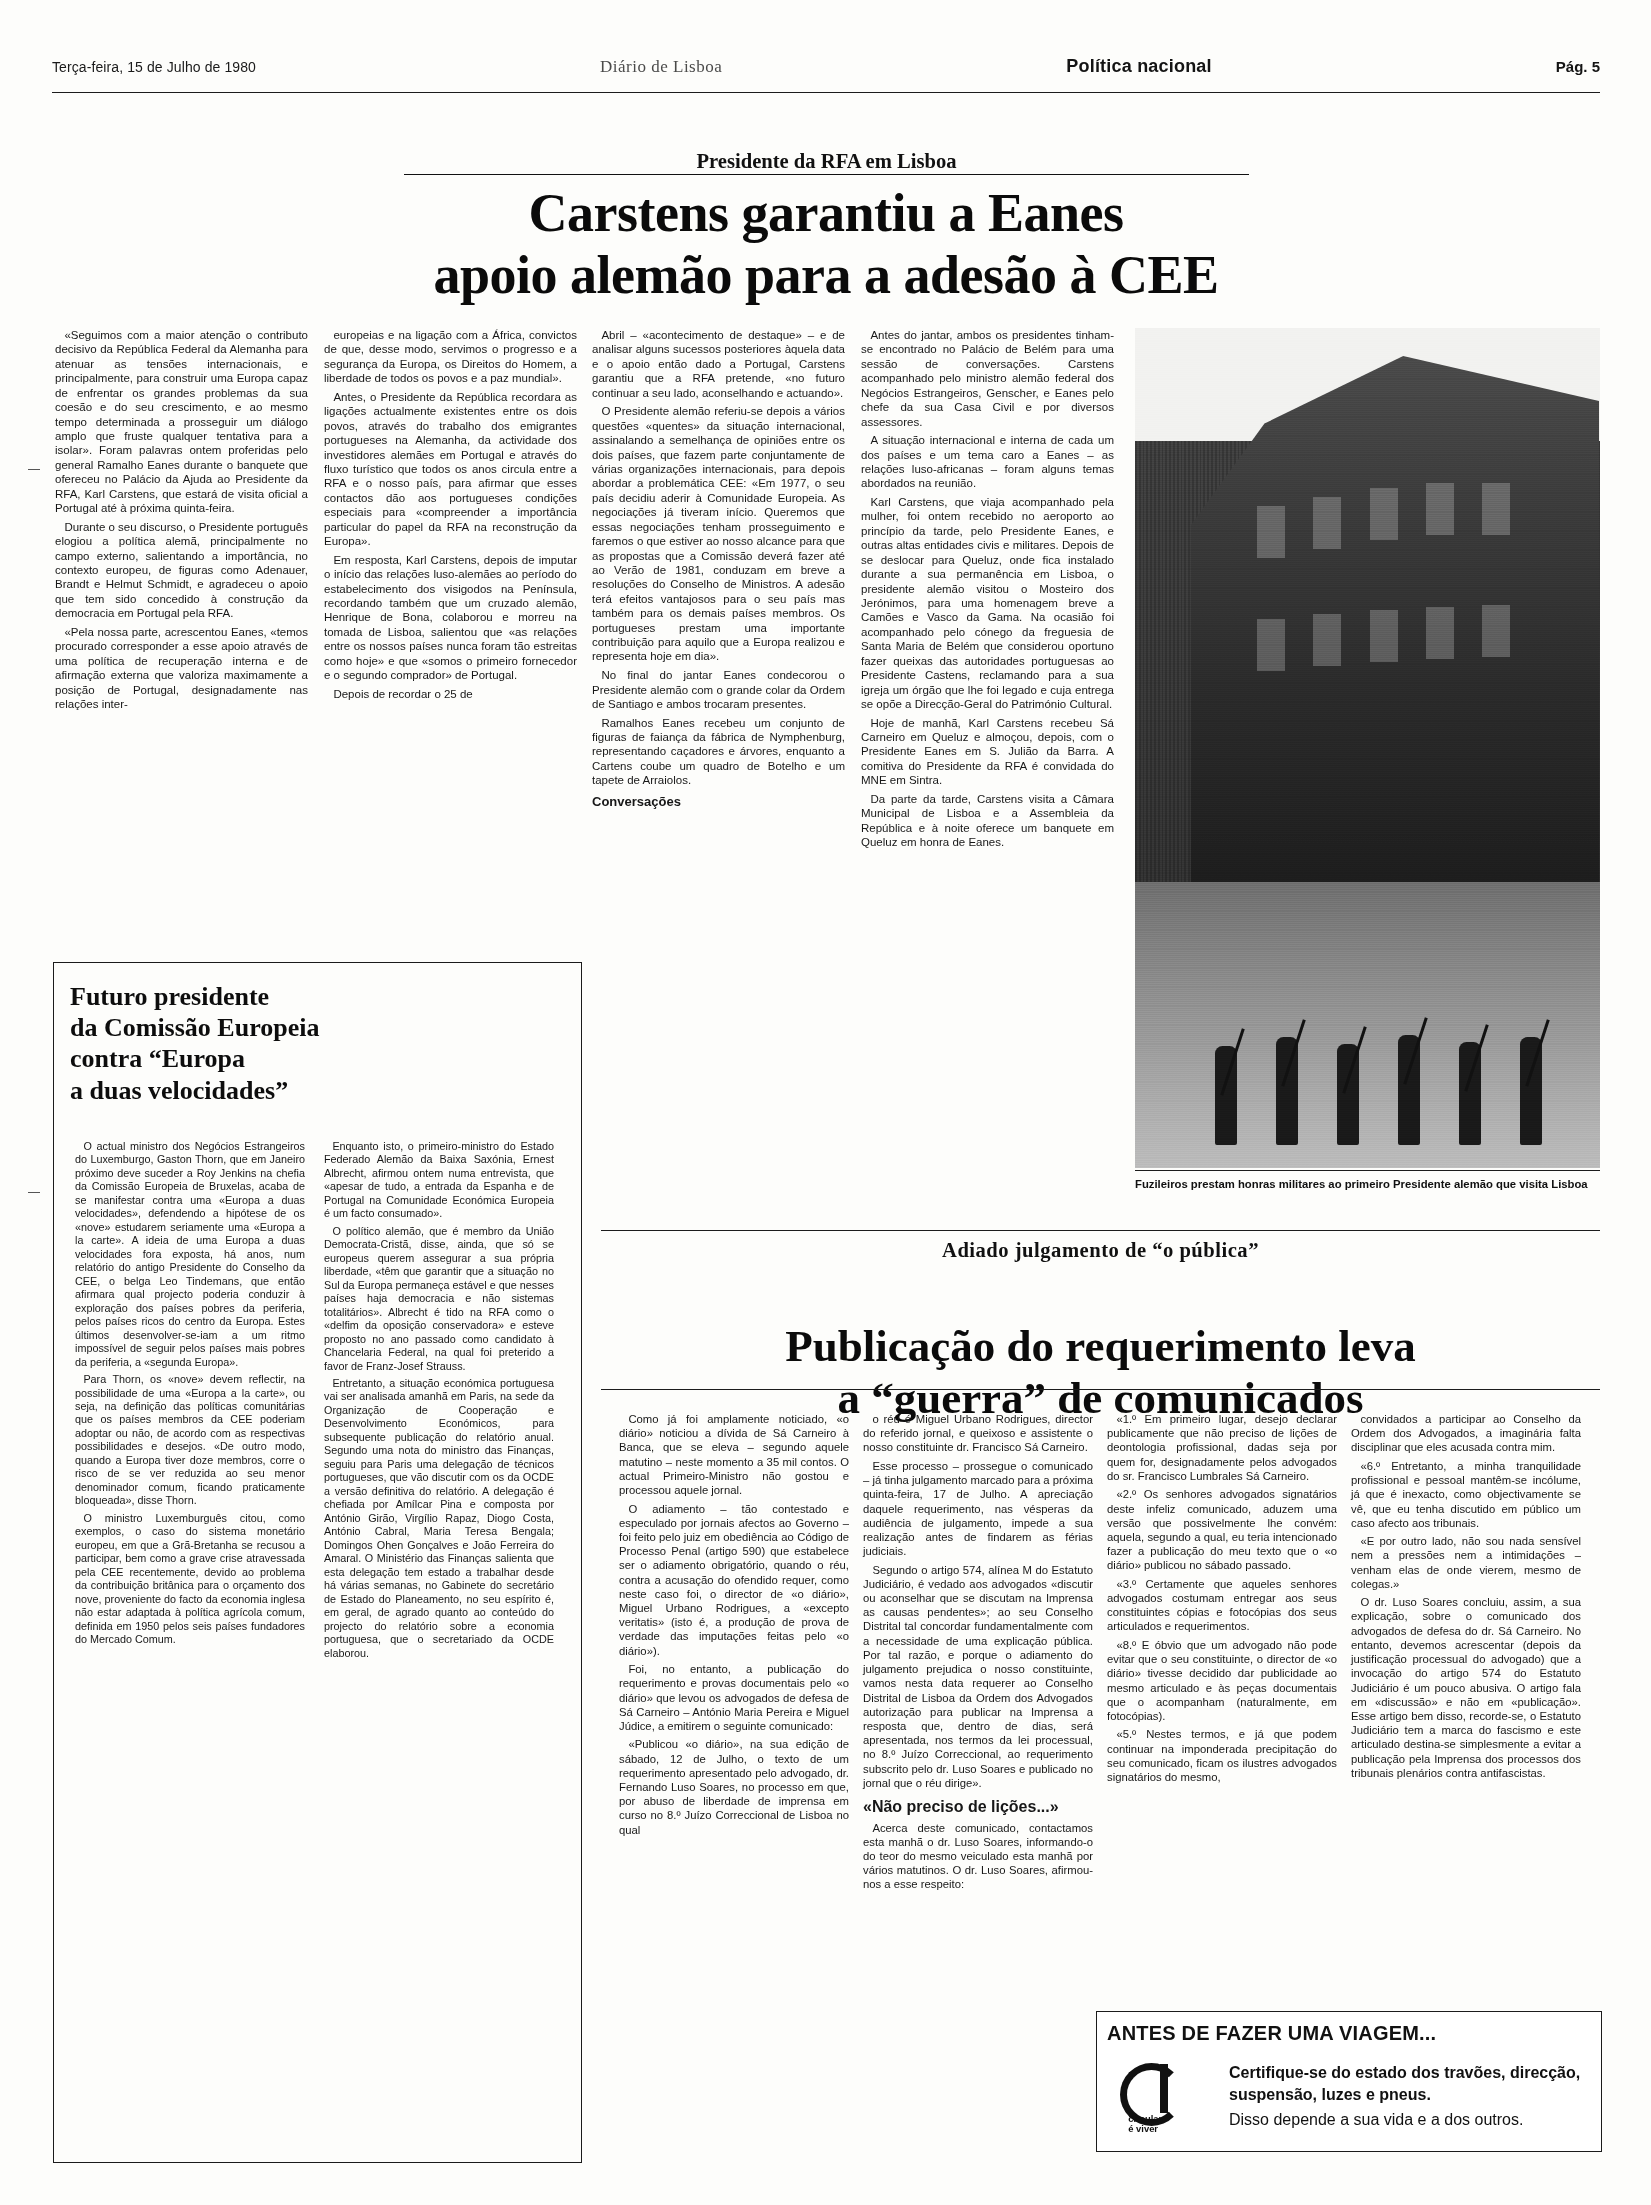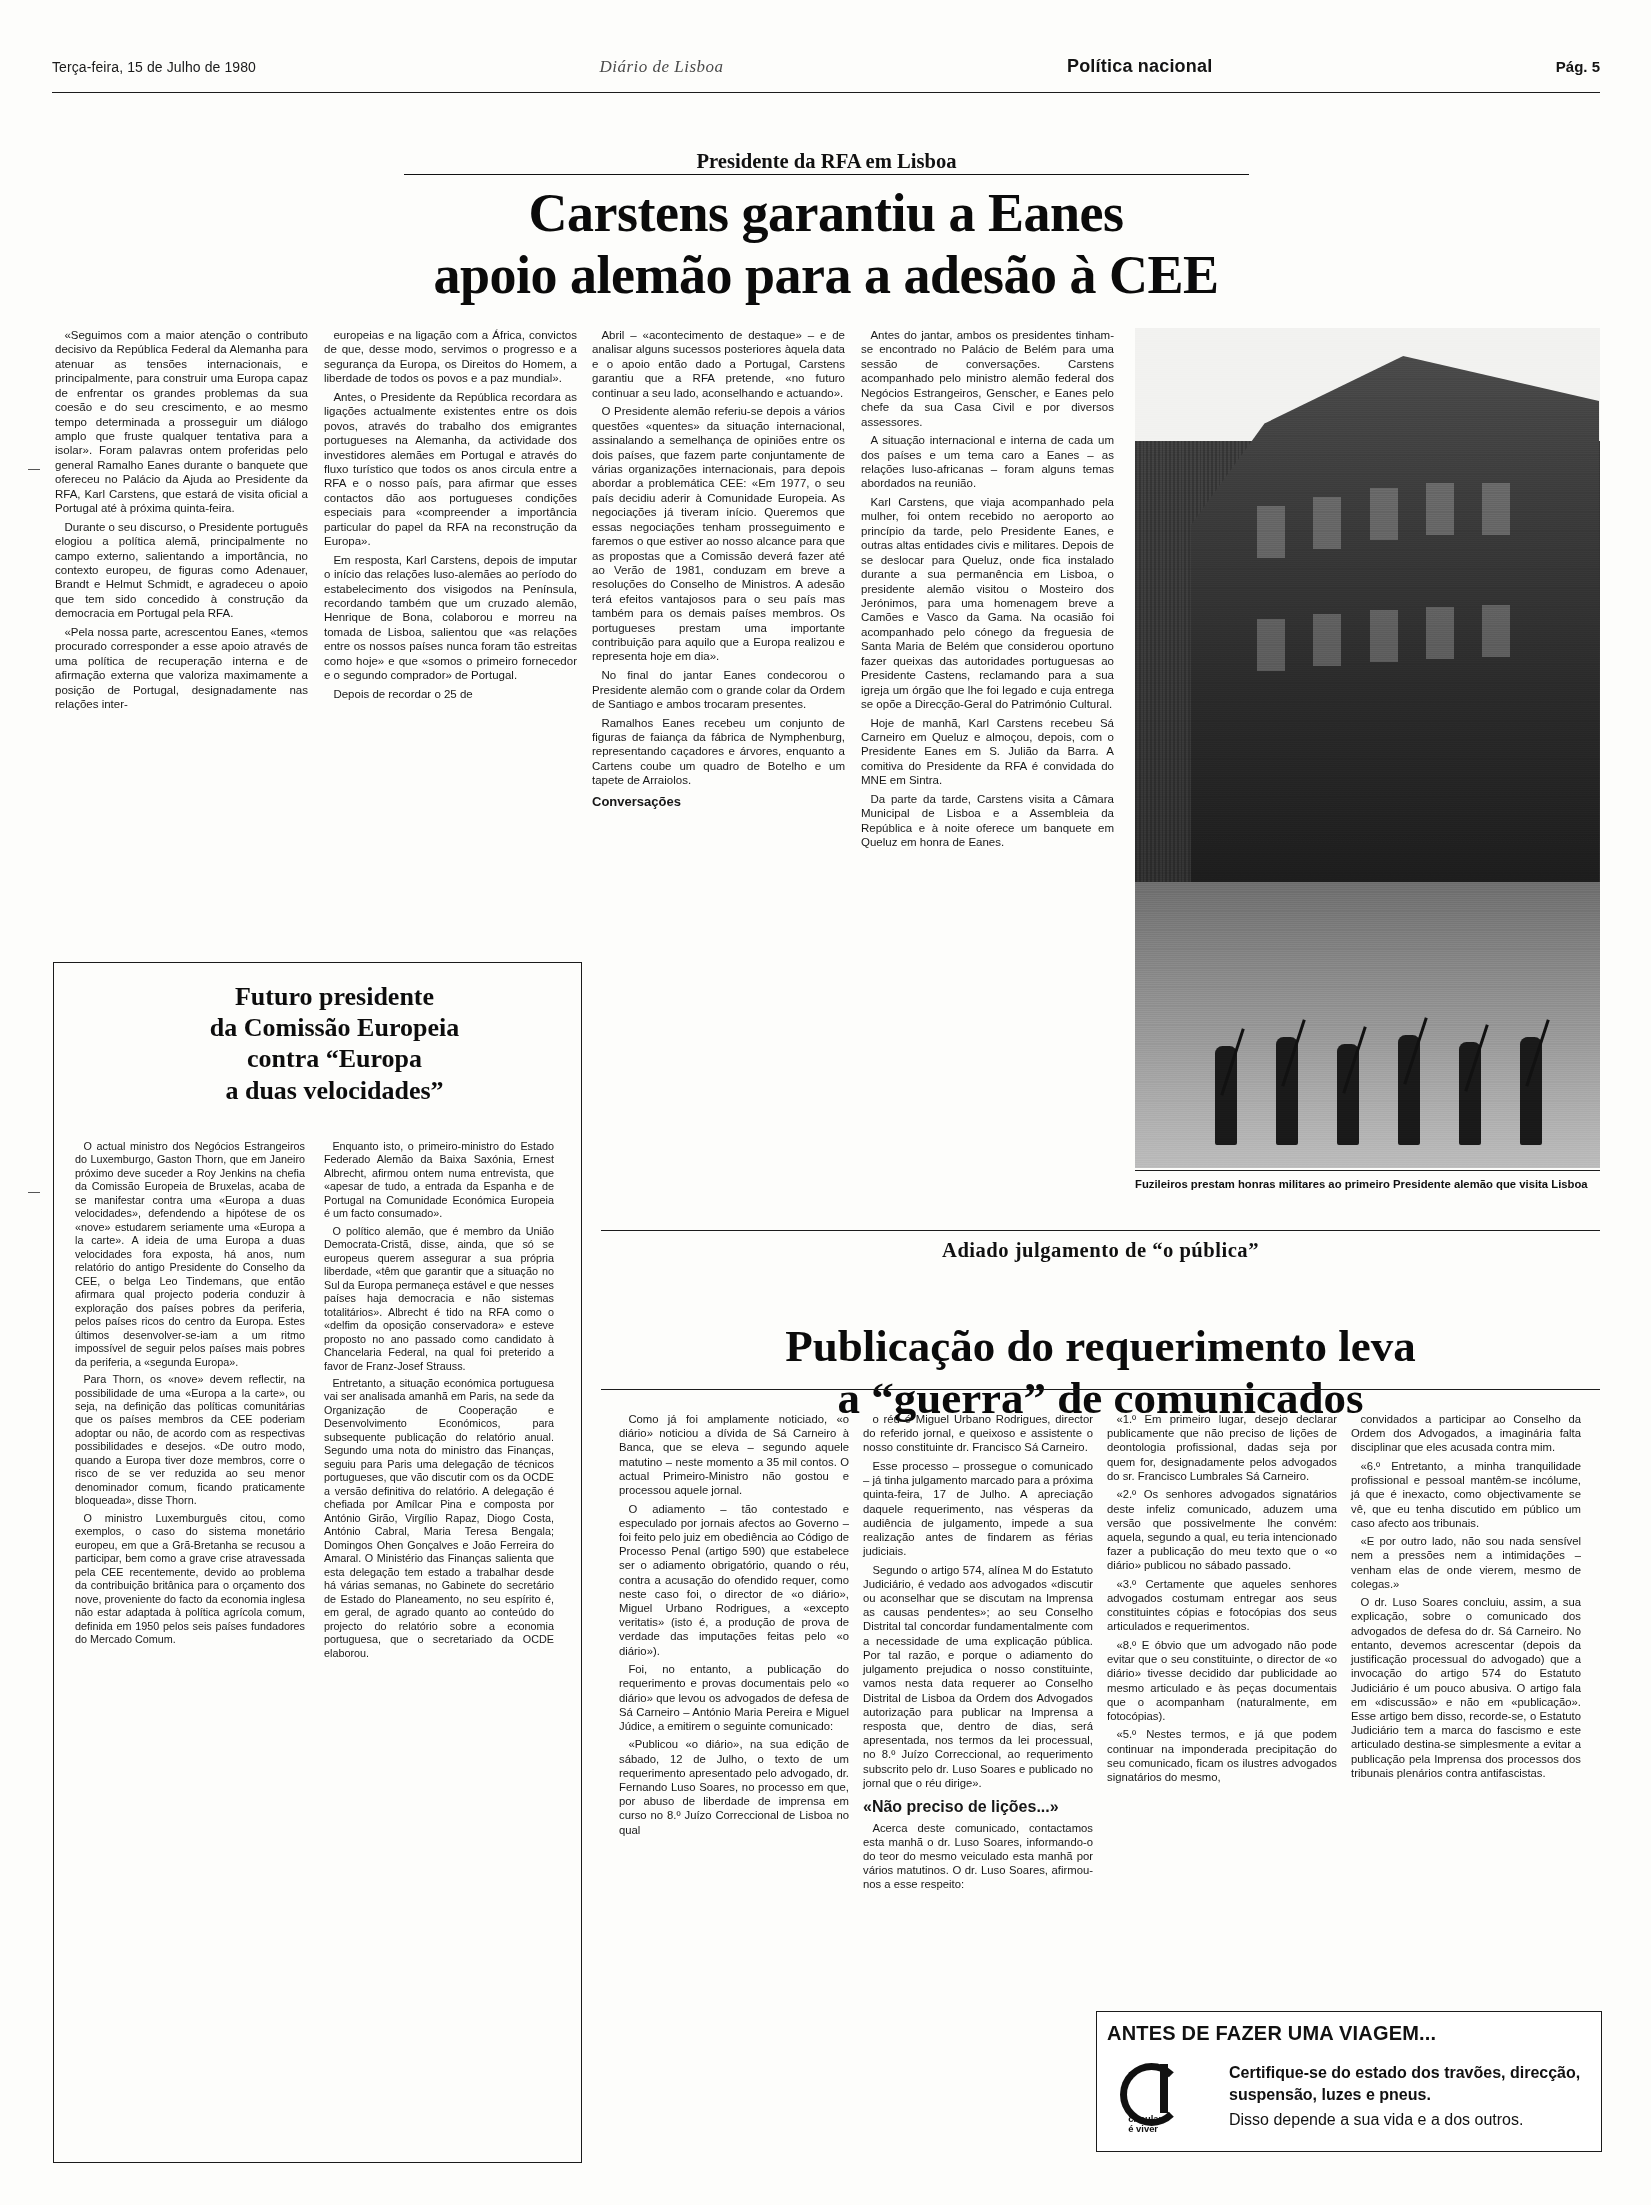--- a/index.html
+++ b/index.html
@@ -39,21 +39,20 @@
     font-size: 14px;
     letter-spacing: 0.1px;
     color: #1a1a1a;
   }
   .masthead .paper {
     font-family: "Liberation Serif", serif;
     font-size: 17px;
     letter-spacing: 0.5px;
     color: #2b2b2b;
     opacity: .85;
-    font-style: italic;
   }
   .masthead .section {
     font-size: 18px;
     font-weight: bold;
     color: #141414;
     letter-spacing: 0.2px;
   }
   .masthead .pagenum {
     font-size: 15px;
     font-weight: bold;
@@ -205,24 +204,23 @@
     position: absolute;
     left: 53px;
     top: 962px;
     width: 529px;
     height: 1201px;
     border: 1.4px solid #1b1b1b;
     box-sizing: border-box;
   }
   .box-head {
     position: absolute;
-    left: 86px;
+    left: 70px;
     top: 981px;
     width: 497px;
-    text-align: center;
     font-family: "Liberation Serif", serif;
     font-weight: bold;
     font-size: 26px;
     line-height: 1.2;
     color: #0d0d0d;
   }
   .bcol {
     position: absolute;
     font-size: 10.8px;
     line-height: 1.25;

